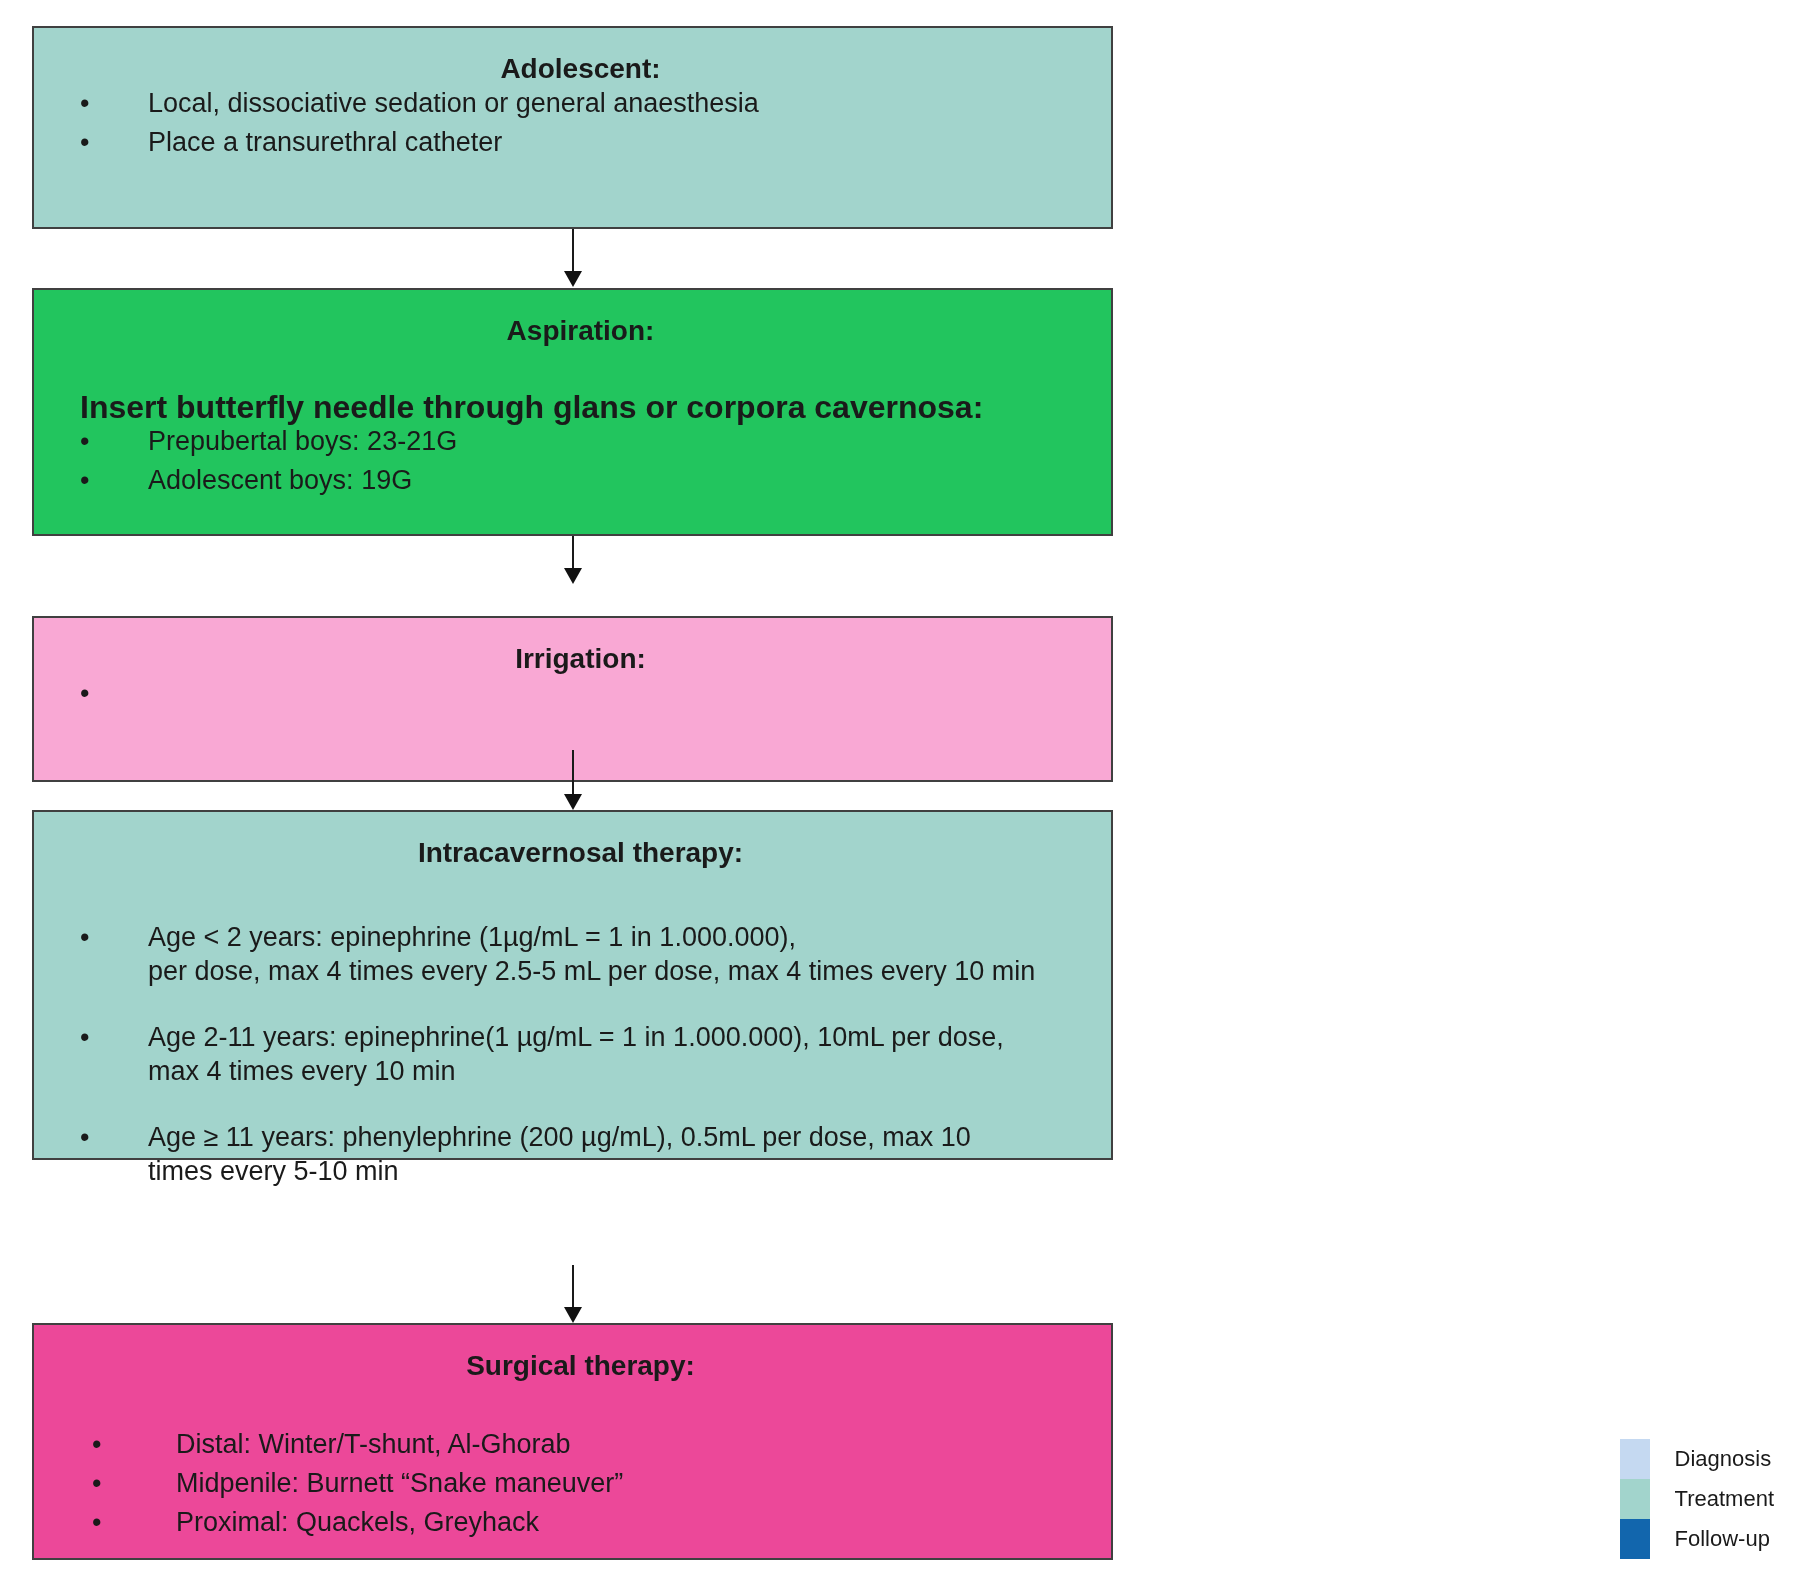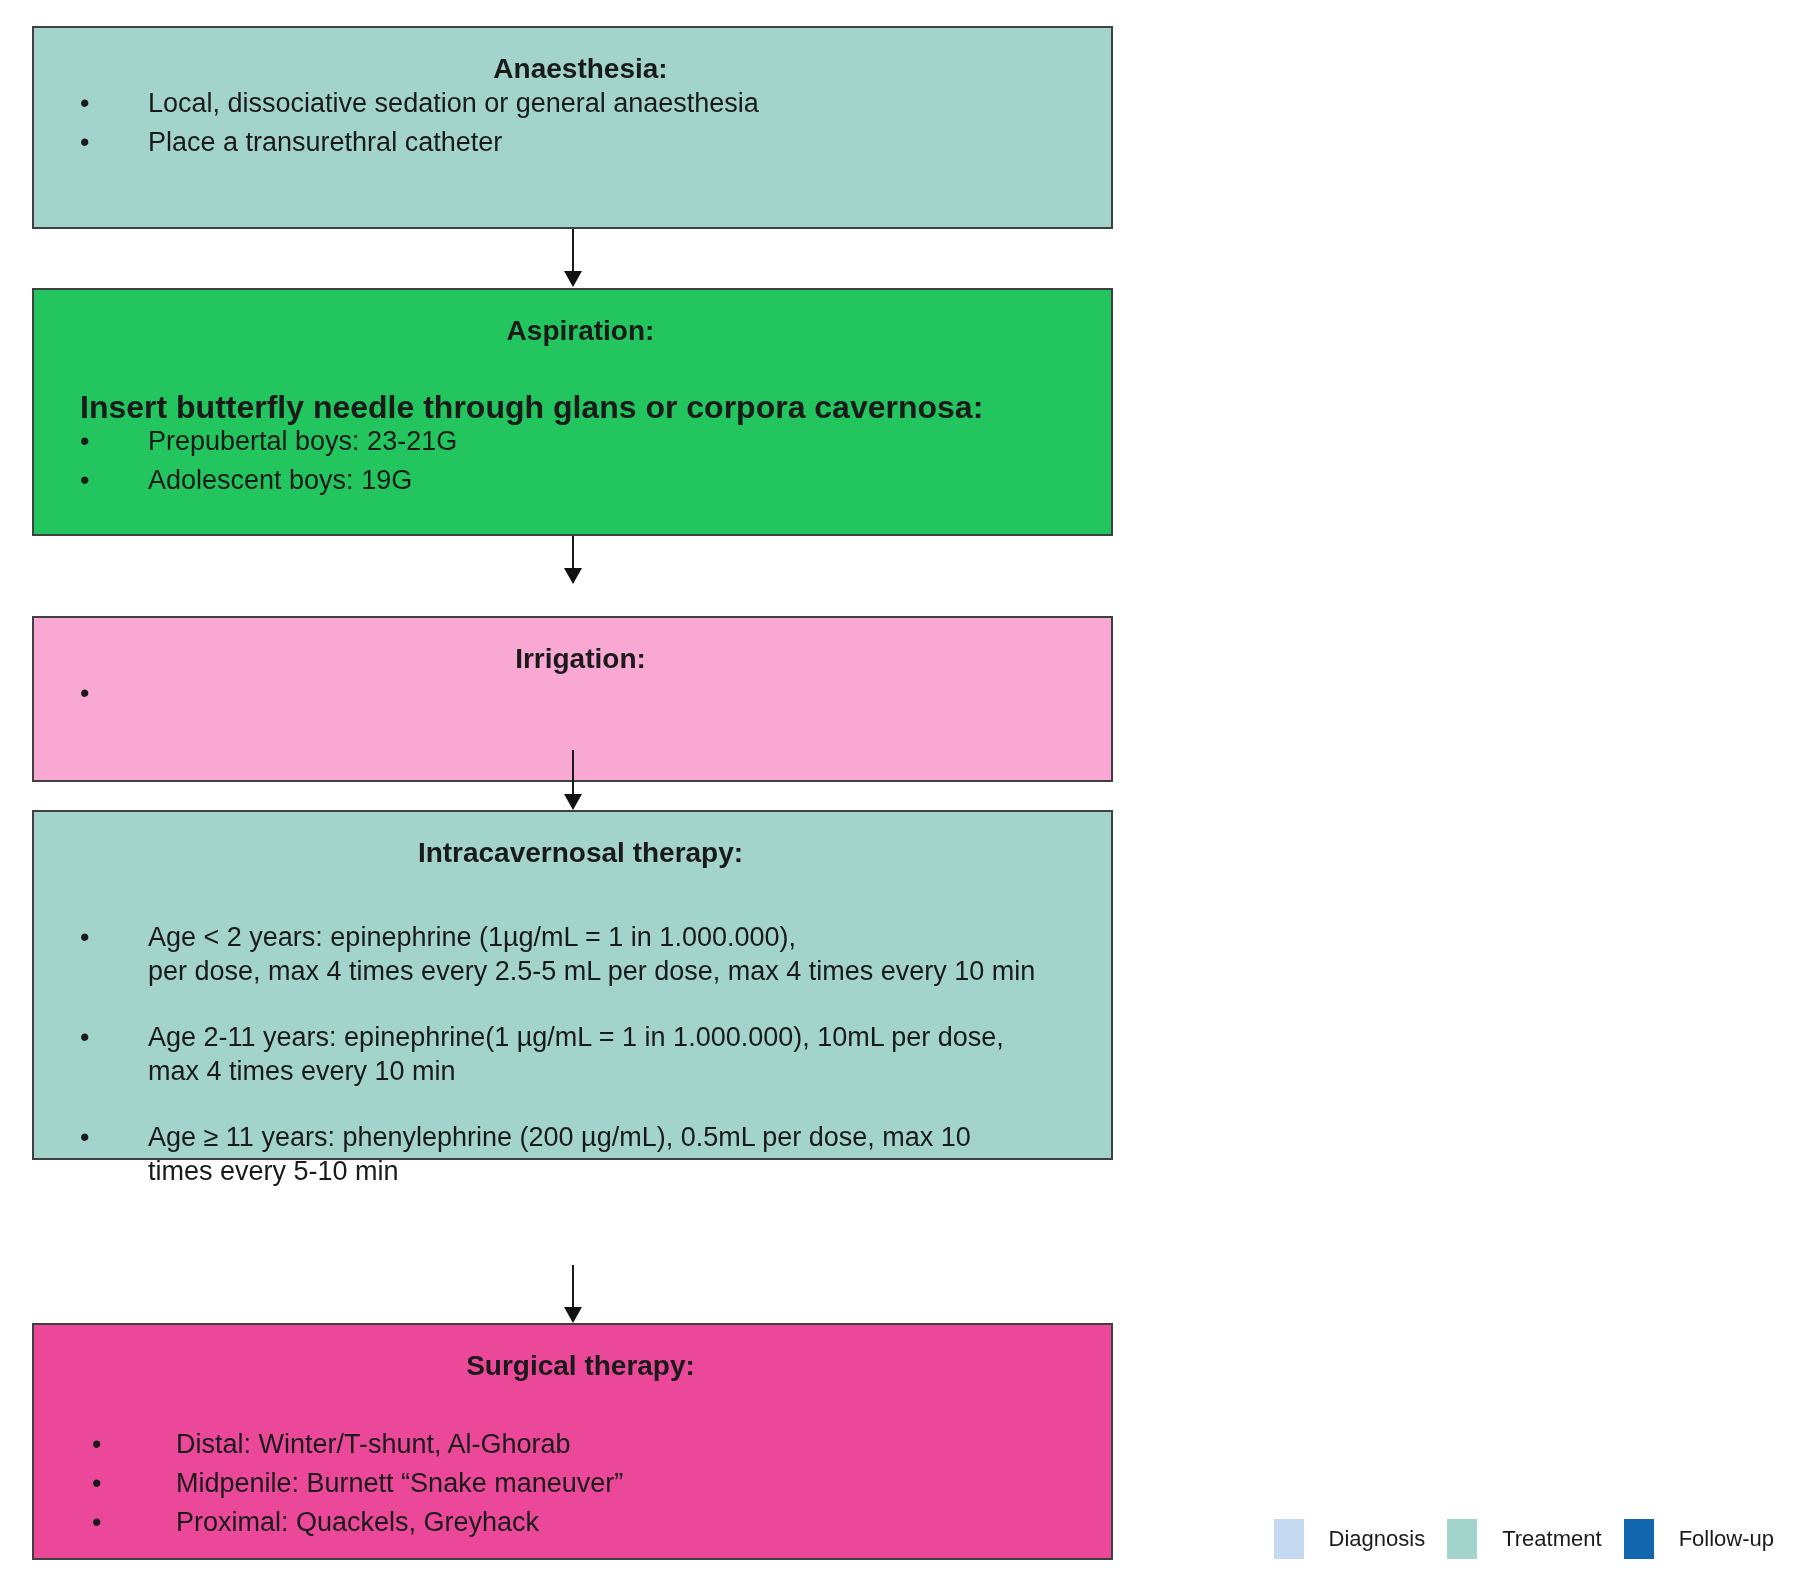--- a/index.html
+++ b/index.html
@@ -69,35 +69,36 @@
     width:0; height:0;
     border-left:9px solid transparent;
     border-right:9px solid transparent;
     border-top:16px solid #111111;
   }
   
   #legend {
     position:absolute;
     right:26px; bottom:36px;
     display:flex;
+    flex-direction:column;
   }
   .legend-item { display:flex; align-items:center; margin-left:22px; }
   .legend-swatch {
     width:30px; height:40px;
     margin-right:25px;
   }
   .legend-label { font-size:22px; color:#1a1a1a; }
 </style>
 </head>
 <body>
 
 <div id="canvas">
 
   <div class="flow-box" id="box-anaesthesia" style="top: 26px; height: 203px; background: rgb(162, 212, 204);">
-    <div class="box-title">Anaesthesia:</div>
+    <div class="box-title">Adolescent:</div>
     <ul class="bullets bullets-after-title">
       <li>
         <span class="dot"></span>
         <span class="btxt">Local, dissociative sedation or general anaesthesia</span>
       </li>
       <li>
         <span class="dot"></span>
         <span class="btxt">Place a transurethral catheter</span>
       </li>
     </ul>

